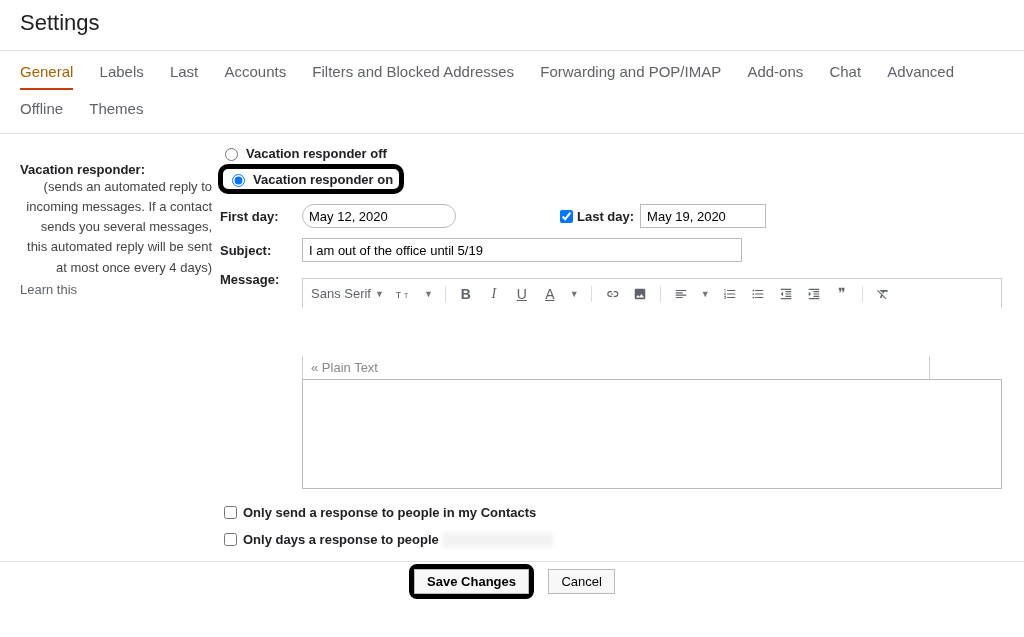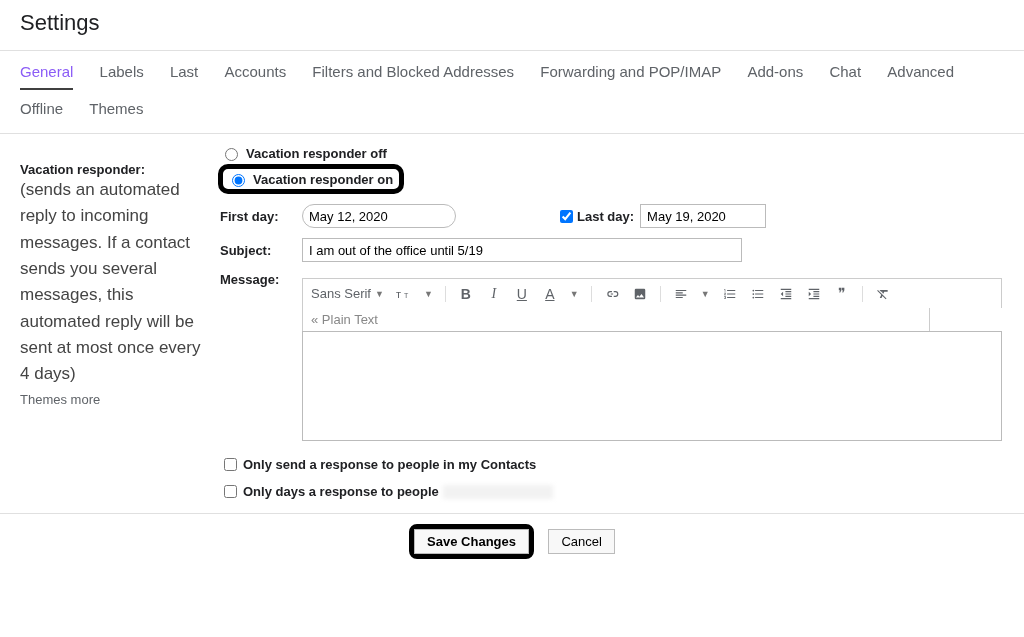--- a/index.html
+++ b/index.html
@@ -31,22 +31,22 @@
     color: #5f6368;
     font-weight: 500;
   }
   .tab {
     display: inline-block;
     margin-right: 22px;
     padding-bottom: 8px;
     cursor: pointer;
   }
   .tab.active {
-    color: #8b5cf6;
-    border-bottom: 2px solid #404040;
+    color: #a16207;
+    border-bottom: 2px solid #c2410c;
   }
   .tab-row2 {
     margin-top: 10px;
     font-size: 15px;
     color: #5f6368;
     font-weight: 500;
     padding-bottom: 8px;
   }
   .content {
     border-top: 1px solid #e0e0e0;
@@ -58,22 +58,23 @@
     flex: 0 0 200px;
     padding-right: 8px;
   }
   .section-label {
     font-weight: 700;
     padding-top: 6px;
     margin-top: 18px;
   }
   .section-desc {
     color: #444;
-    font-size: 17px;
+    font-size: 13px;
     line-height: 1.55;
+    text-align: right;
   }
   .learn-more {
     color: #5f6368;
     cursor: pointer;
     margin-top: 4px;
     display: inline-block;
   }
   .rightcol {
     flex: 1;
     padding-top: 4px;
@@ -136,20 +137,21 @@
   .toolbar-font { display: flex; align-items: center; gap: 4px; cursor: pointer; }
   .tb-btn { cursor: pointer; font-size: 14px; width: 16px; text-align: center; }
   .tb-sep { width:1px; height:16px; background:#ddd; }
   .plain-row {
     width: 628px;
     border-left: 1px solid #ccc;
     border-right: 1px solid #ccc;
     padding: 4px 8px;
     color: #888;
     font-size: 13px;
+    margin-top: 48px;
   }
   .editor-body {
     width: 700px;
     height: 110px;
     border: 1px solid #bbb;
     padding: 8px;
   }
   .check-line {
     margin-top: 14px;
     font-weight: 700;
@@ -161,21 +163,21 @@
     display:inline-block;
     width: 110px;
     height: 14px;
     background: #f2f2f2;
     filter: blur(2px);
     margin-left: 4px;
   }
   .footer {
     border-top: 1px solid #e0e0e0;
     margin-top: 12px;
-    padding: 10px 0;
+    padding: 2px 0;
     text-align: center;
   }
   .btn {
     border: 1px solid #bbb;
     background: #f8f8f8;
     padding: 4px 12px;
     font-family: inherit;
     font-size: 13px;
     cursor: pointer;
   }
@@ -217,21 +219,21 @@
   <div class="tab-row2">
     <span class="tab">Offline</span>
     <span class="tab">Themes</span>
   </div>
 </div>
 
 <div class="content">
   <div class="leftcol">
     <div class="section-label">Vacation responder:</div>
     <div class="section-desc">(sends an automated reply to incoming messages. If a contact sends you several messages, this automated reply will be sent at most once every 4 days)</div>
-    <span class="learn-more">Themes more</span>
+    <span class="learn-more">Learn this</span>
   </div>
 
   <div class="rightcol">
 
     <div class="radio-line">
       <input type="radio" name="vr" style="">
       <span>Vacation responder off</span>
     </div>
 
     <div class="highlight-box">

